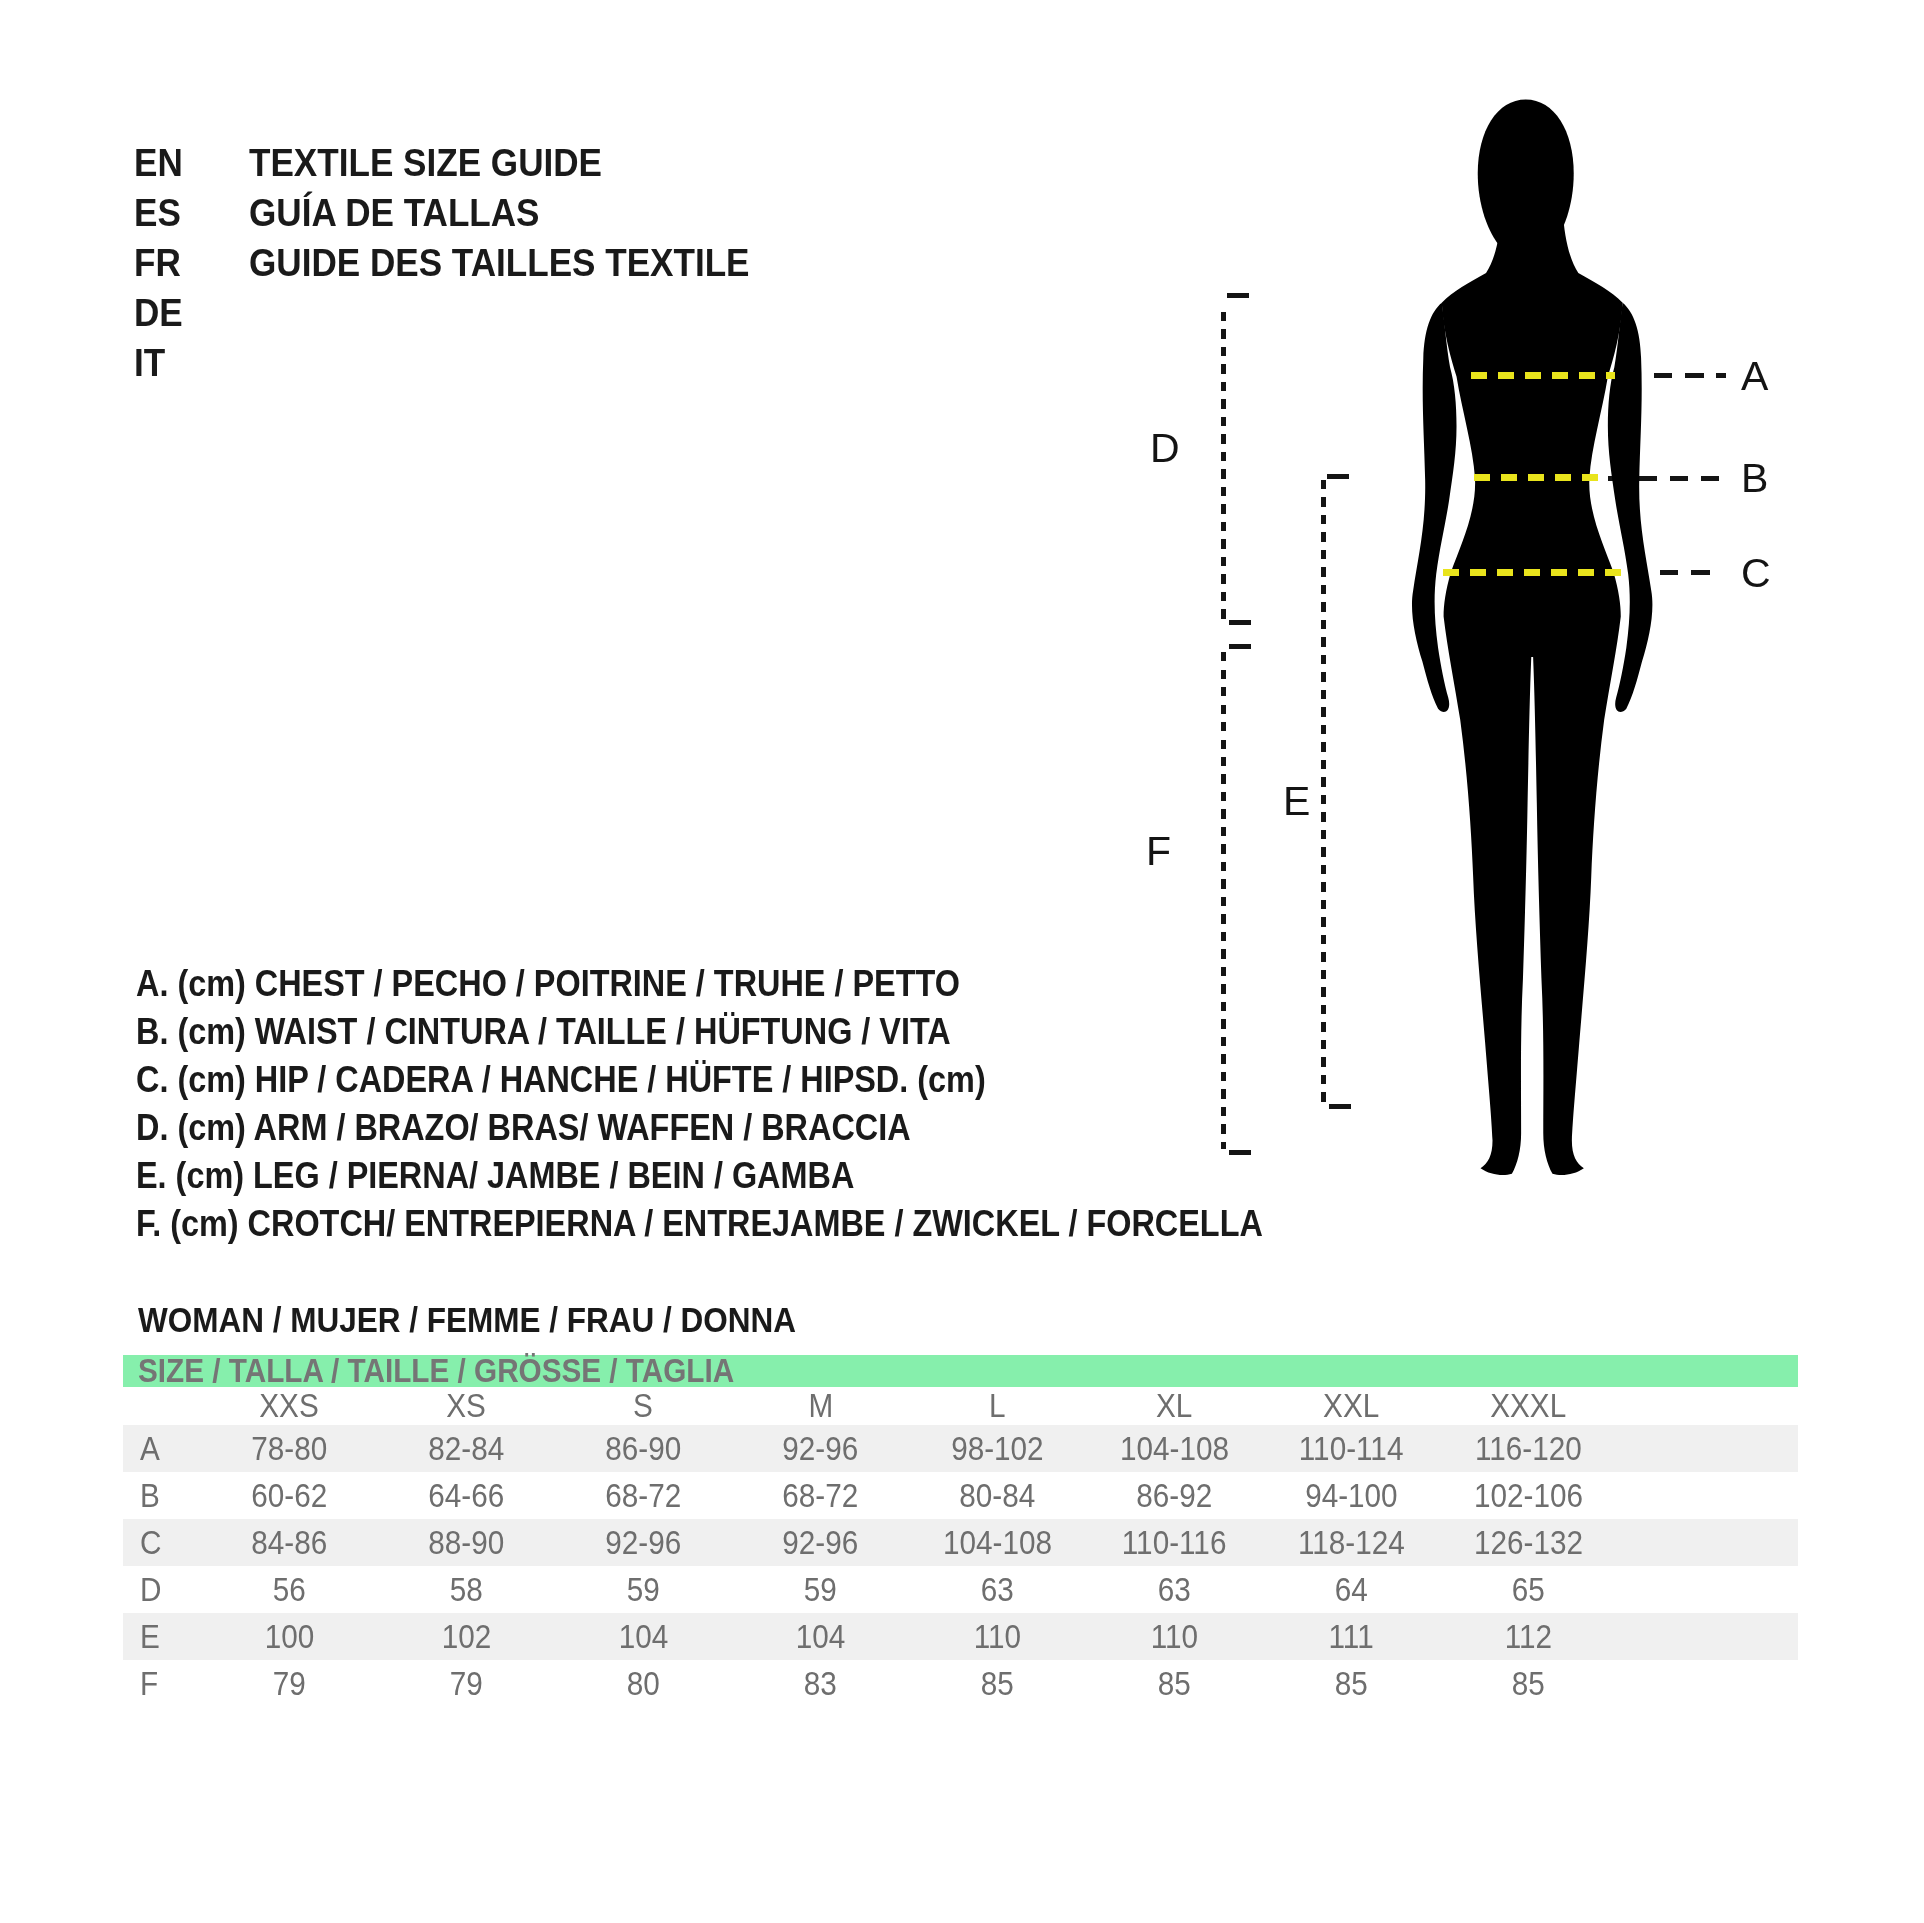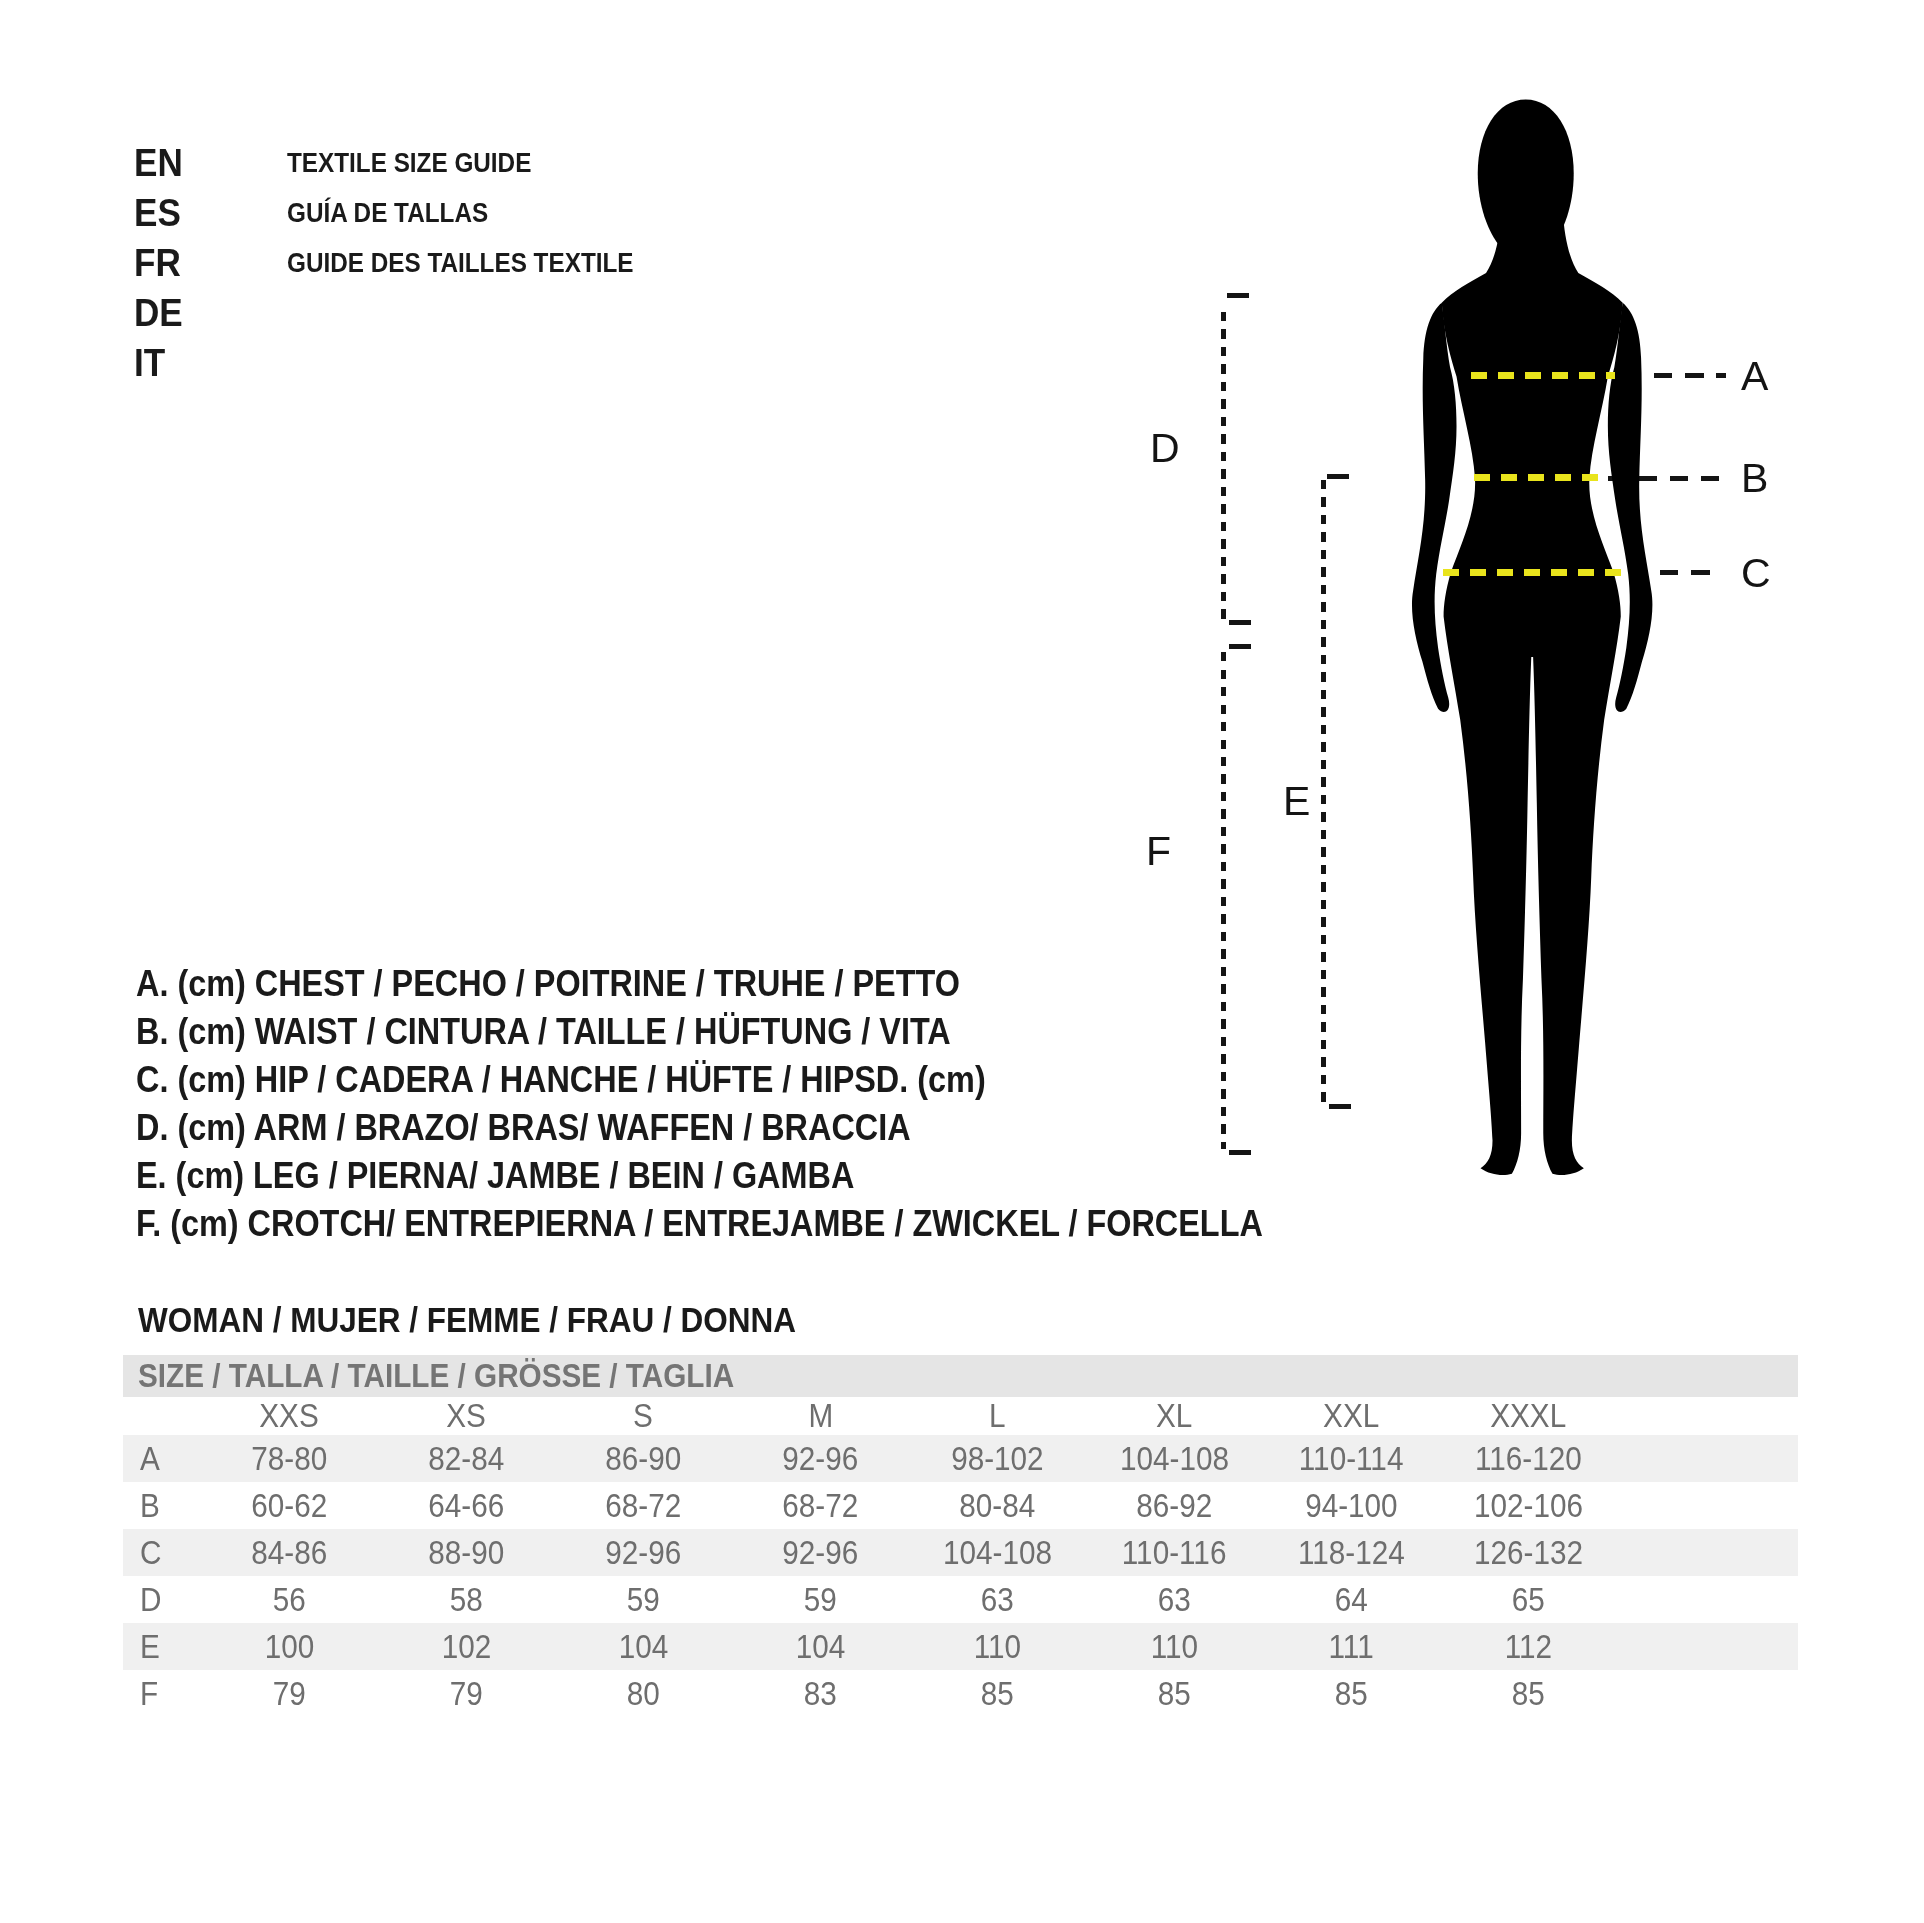--- a/index.html
+++ b/index.html
@@ -10,40 +10,40 @@
   }
   .abs{position:absolute;}
   
   .cond{display:inline-block;transform:scaleX(.9);transform-origin:0 50%;white-space:nowrap;}
   .condc{display:inline-block;transform:scaleX(.9);transform-origin:50% 50%;white-space:nowrap;}
 
   
   .lang-list{left:134px;top:138px;}
   .lang-row{display:flex;height:50px;align-items:center;}
   .lang-code{width:115px;font-size:39px;font-weight:700;}
-  .lang-title{font-size:27px;font-weight:700;margin-left:38px;}
+  .lang-title{font-size:39px;font-weight:700;}
 
   
   .dashH{position:absolute;height:4.6px;background:repeating-linear-gradient(90deg,#141414 0 18.5px,transparent 18.5px 31px);z-index:1;}
   .dashY{position:absolute;height:6.5px;background:repeating-linear-gradient(90deg,#e9e41c 0 15.7px,transparent 15.7px 27px);z-index:3;}
   .dashV{position:absolute;width:4.6px;background:repeating-linear-gradient(180deg,#141414 0 9.2px,transparent 9.2px 17.5px);z-index:1;}
   .tick{position:absolute;height:4.6px;background:#141414;z-index:1;}
   .marker{position:absolute;font-size:41px;font-weight:400;color:#141414;height:50px;line-height:50px;z-index:3;}
   svg.silhouette{position:absolute;left:1403px;top:92px;z-index:2;}
 
   
   .legend{left:136px;top:960px;}
   .legend-line{height:48px;line-height:48px;font-size:36px;font-weight:700;}
 
   
   .section-title{left:138px;top:1296px;height:48px;line-height:48px;font-size:35px;font-weight:700;}
 
   
   .size-table{left:123px;top:1355px;width:1675px;}
-  .tbl-band{height:42px;background:#e5e5e5;display:flex;align-items:center;padding-left:14.8px;box-sizing:border-box;
+  .tbl-band{height:32px;background:#86efac;display:flex;align-items:center;padding-left:14.8px;box-sizing:border-box;
             font-size:33px;font-weight:700;color:#757575;}
   .tbl-grid{display:grid;grid-template-columns:78px repeat(8,177px) 1fr;align-items:center;}
   .tbl-head{height:38px;background:#ffffff;font-size:33px;font-weight:400;color:#6e6e6e;}
   .tbl-row{height:47px;font-size:33px;font-weight:400;color:#6e6e6e;}
   .tbl-row.striped{background:#f0f0f0;}
   .cell{text-align:center;}
   .rowlabel{text-align:left;padding-left:16.6px;}
 </style>
 </head>
 <body>

